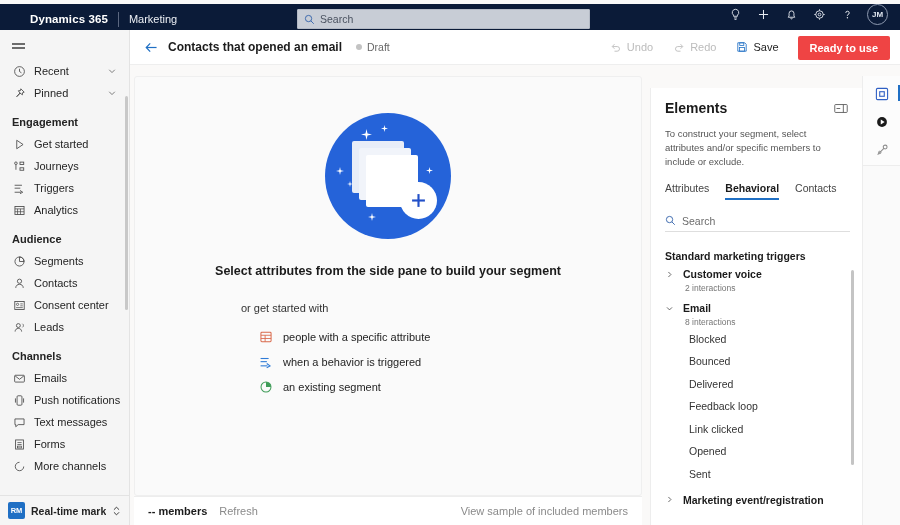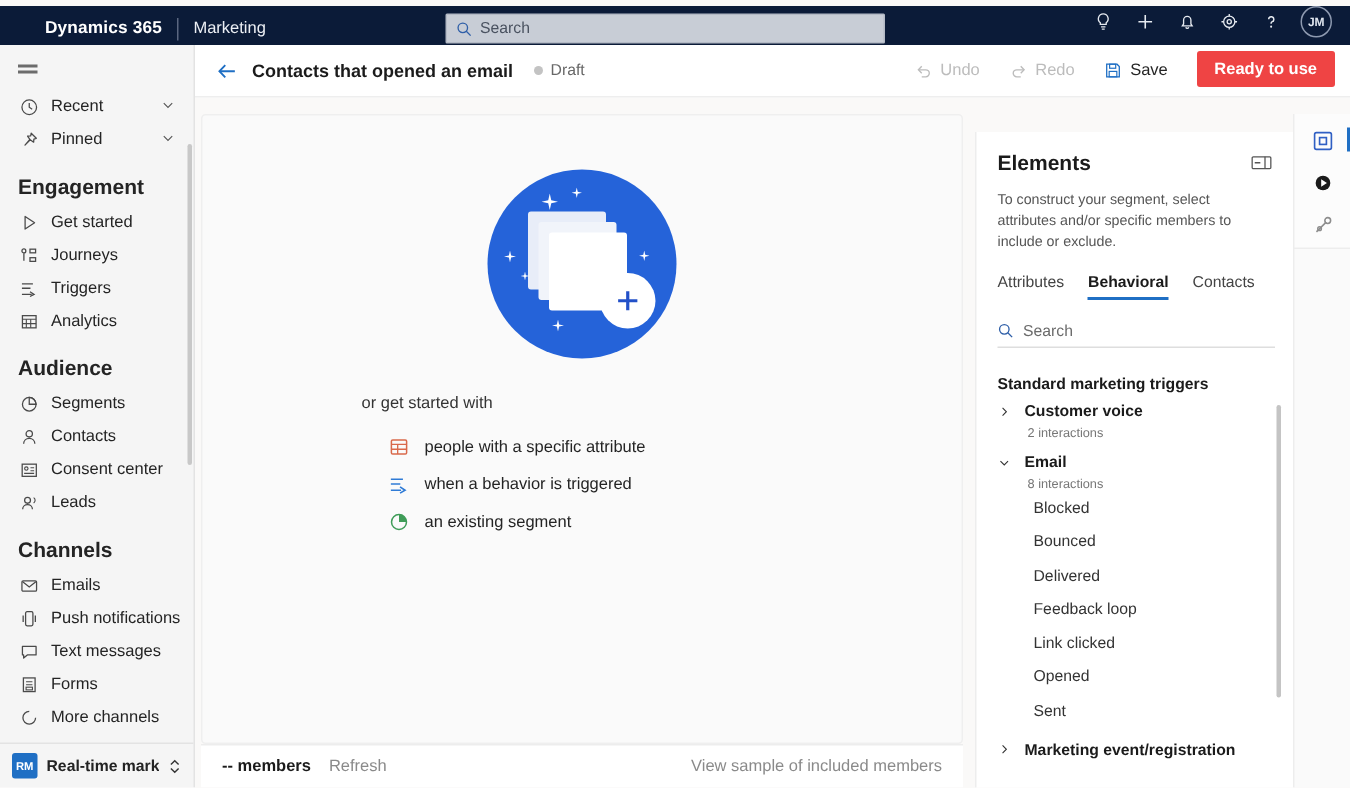--- a/index.html
+++ b/index.html
@@ -66,21 +66,21 @@
     display: flex; align-items: center; height: 22px;
     padding-left: 12px; gap: 8px; cursor: pointer; position: relative;
   }
   .navrow .ic {
     width: 14px; height: 14px; flex: none; color: #4a4a4a;
     display: flex; align-items: center; justify-content: center;
   }
   .navrow .lbl { font-size: 11px; color: #242424; white-space: nowrap; }
   .navrow .chev { position: absolute; right: 12px; color: #4a4a4a; }
   .section-head {
-    font-size: 14px; font-weight: 700; color: #242424;
+    font-size: 11px; font-weight: 700; color: #242424;
     padding: 12px 0 5px 12px;
   }
   .sb-scroll {
     position: absolute; right: 1px; top: 38px; width: 3px; height: 214px;
     background: #c8c8c8; border-radius: 2px;
   }
   .sidebar-bottom {
     height: 30px; border-top: 1px solid #e3e3e3;
     display: flex; align-items: center; padding: 0 8px; gap: 6px;
     cursor: pointer;
@@ -109,21 +109,21 @@
     font-size: 12px; font-weight: 700; color: #1b1b1b; margin-left: 4px;
   }
   .draft-badge {
     display: flex; align-items: center; gap: 5px; margin-left: 14px;
   }
   .draft-dot {
     width: 6px; height: 6px; border-radius: 50%; background: #c3c3c3;
   }
   .draft-txt { font-size: 10.5px; color: #686868; }
   .cmd-right {
-    margin-left: auto; display: flex; align-items: flex-start;
+    margin-left: auto; display: flex; align-items: flex-end;
     gap: 2px; padding-right: 10px;
   }
   .cmdbtn {
     display: flex; align-items: center; gap: 5px; height: 26px;
     padding: 0 9px; font-size: 11px; color: #242424; cursor: pointer;
     border-radius: 2px;
   }
   .cmdbtn.disabled { color: #bcbcbc; cursor: default; }
   .cmdbtn.disabled svg { color: #bcbcbc; }
   .cmdbtn .cic { color: #1f6fc4; display: flex; }
@@ -588,20 +588,21 @@
             <path d="M6 0l1.1 4.9L12 6l-4.9 1.1L6 12 4.9 7.1 0 6l4.9-1.1z" fill="#fff"></path>
           </svg>
         <svg class="spark" style="left:101px;top:54px;" width="7" height="7" viewBox="0 0 12 12">
             <path d="M6 0l1.1 4.9L12 6l-4.9 1.1L6 12 4.9 7.1 0 6l4.9-1.1z" fill="#fff"></path>
           </svg>
         <svg class="spark" style="left:43px;top:100px;" width="8" height="8" viewBox="0 0 12 12">
             <path d="M6 0l1.1 4.9L12 6l-4.9 1.1L6 12 4.9 7.1 0 6l4.9-1.1z" fill="#fff"></path>
           </svg>
       </div>
 
+      <div class="empty-title">Select attributes from the side pane to build your segment</div>
       <div class="get-started">or get started with</div>
 
       <div class="gs-list">
         <div class="gs-item">
           <span class="gic">
             <svg width="14" height="14" viewBox="0 0 16 16">
               <rect x="2.2" y="2.6" width="11.6" height="10.8" rx="1" fill="none" stroke="#d9694b" stroke-width="1.15"></rect>
               <line x1="2.2" y1="6" x2="13.8" y2="6" stroke="#d9694b" stroke-width="1"></line>
               <line x1="7" y1="6" x2="7" y2="13.4" stroke="#d9694b" stroke-width="1"></line>
               <line x1="2.2" y1="9.7" x2="13.8" y2="9.7" stroke="#d9694b" stroke-width="1"></line>

